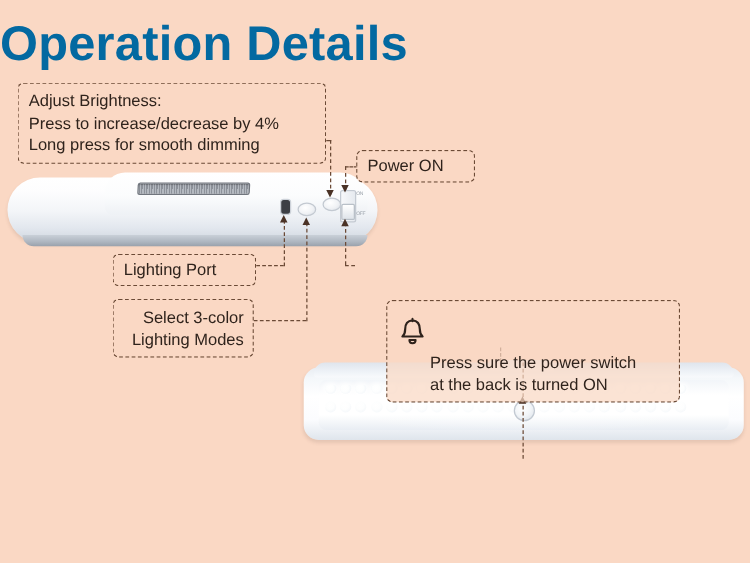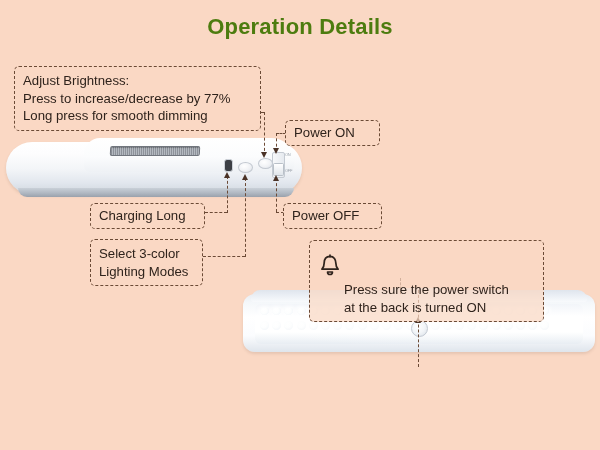--- a/index.html
+++ b/index.html
@@ -20,24 +20,23 @@
     background: #fad8c4;
     overflow: hidden;
   }
 
   
   #page-title {
     position: absolute;
     left: 0;
     top: 14px;
     width: 600px;
-    text-align: center;
-    font-size: 22px;
+    font-size: 39px;
     font-weight: bold;
-    color: #4d7c0f;
+    color: #0369a1;
     letter-spacing: 0.2px;
   }
 
   
   .callout {
     position: absolute;
     box-sizing: border-box;
     border: 1.4px dashed #6b4a36;
     border-radius: 5px;
     background: rgba(250, 216, 196, 0.72);
@@ -46,21 +45,21 @@
     line-height: 17.5px;
     padding: 5px 7px 5px 8px;
     white-space: pre-line;
     z-index: 30;
   }
 
   #callout-brightness { left: 14px;  top: 66px;  width: 247px; }
   #callout-power-on   { left: 285px; top: 120px; width: 95px; padding-top:3px; padding-bottom:3px; }
   #callout-power-off  { left: 283px; top: 203px; width: 99px; padding-top:3px; padding-bottom:3px; }
   #callout-charging   { left: 90px;  top: 203px; width: 115px; padding-top:3px; padding-bottom:3px;}
-  #callout-modes      { left: 90px;  top: 239px; width: 113px; }
+  #callout-modes      { left: 90px;  top: 239px; width: 113px; text-align: right; }
   #callout-switch     { left: 309px; top: 240px; width: 235px; padding-left: 34px; }
   #callout-tap        { left: 297px; top: 367px; width: 290px; }
 
   
   #bell-icon {
     position: absolute;
     left: 9px;
     top: 12px;
     width: 22px;
     height: 24px;
@@ -393,28 +392,27 @@
           <div class="led"></div>
           <div class="led"></div>
           <div class="led"></div>
         </div>
     </div>
     <div id="lamp-glow"></div>
     <div id="btn-tap"></div>
   </div>
 
   <div class="callout" id="callout-brightness">Adjust Brightness:
-Press to increase/decrease by 77%
+Press to increase/decrease by 4%
 Long press for smooth dimming</div>
 
   <div class="callout" id="callout-power-on">Power ON</div>
 
-  <div class="callout" id="callout-power-off">Power OFF</div>
-
-  <div class="callout" id="callout-charging">Charging Long</div>
+
+  <div class="callout" id="callout-charging">Lighting Port</div>
 
   <div class="callout" id="callout-modes">Select 3-color
 Lighting Modes</div>
 
   <div class="callout" id="callout-switch">
     <svg id="bell-icon" viewBox="0 0 24 26" fill="none">
       <path d="M12 2.2 L12 4.2" stroke="#2f231c" stroke-width="1.8" stroke-linecap="round"></path>
       <path d="M12 3.6 C7.6 3.6 5.6 7 5.6 11.2 C5.6 15.4 3.2 17.6 3.2 17.6 L20.8 17.6 C20.8 17.6 18.4 15.4 18.4 11.2 C18.4 7 16.4 3.6 12 3.6 Z" stroke="#2f231c" stroke-width="1.9" stroke-linejoin="round"></path>
       <path d="M9.3 20.6 C9.3 22.3 10.5 23.4 12 23.4 C13.5 23.4 14.7 22.3 14.7 20.6 Z" stroke="#2f231c" stroke-width="1.8" stroke-linejoin="round"></path>
     </svg>

